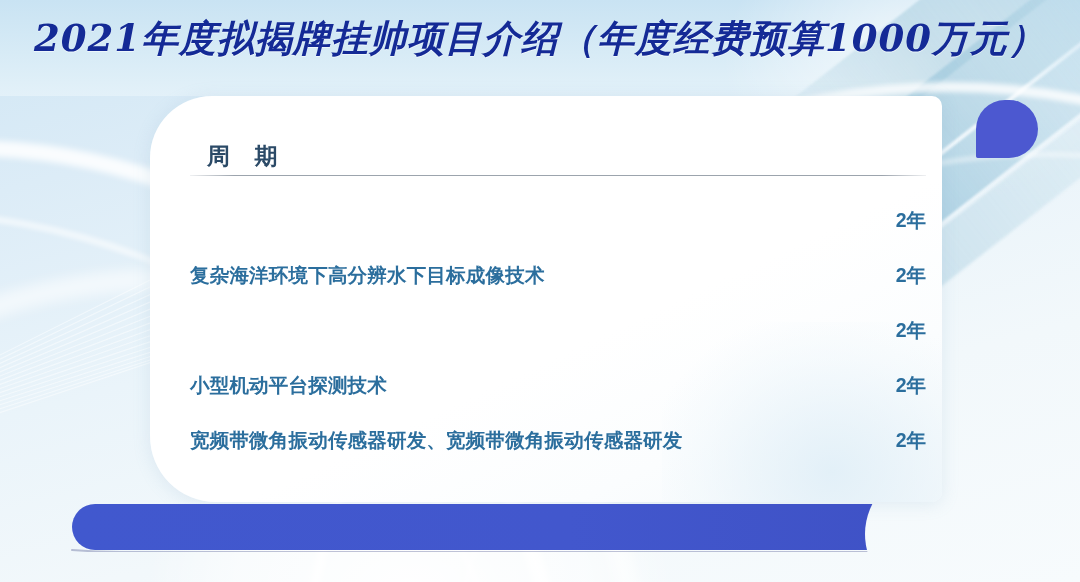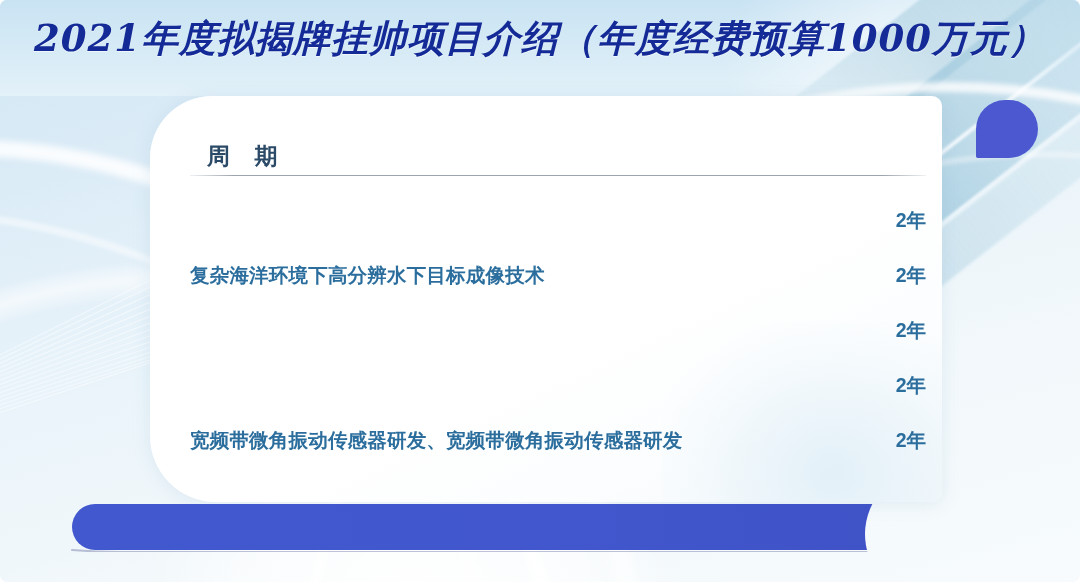--- a/index.html
+++ b/index.html
@@ -14,21 +14,20 @@
     background: #ffffff;
   }
 
   
   #stage {
     position: relative;
     width: 1080px;
     height: 582px;
     overflow: hidden;
     background: linear-gradient(165deg, #cfe6f4 0%, #dcecf7 22%, #eaf4fa 48%, #f2f8fb 70%, #f7fbfd 100%);
-    border-radius: 7px;
   }
 
   
   .bg-top-band {
     position: absolute;
     left: 0; top: 0;
     width: 1080px; height: 96px;
     background: linear-gradient(180deg, #c9e3f3 0%, #d7ebf6 55%, #e3f1f9 100%);
   }
 
@@ -308,20 +307,21 @@
       <div class="row">
         <div class="cell-name">复杂海洋环境下高分辨水下目标成像技术</div>
         <div class="cell-period">2年</div>
       </div>
 
       <div class="row">
         <div class="cell-period">2年</div>
       </div>
 
       <div class="row">
+        <div class="cell-name">小型机动平台探测技术</div>
         <div class="cell-period">2年</div>
       </div>
 
       <div class="row">
         <div class="cell-name">宽频带微角振动传感器研发、宽频带微角振动传感器研发</div>
         <div class="cell-period">2年</div>
       </div>
 
     </div>
   </div>

